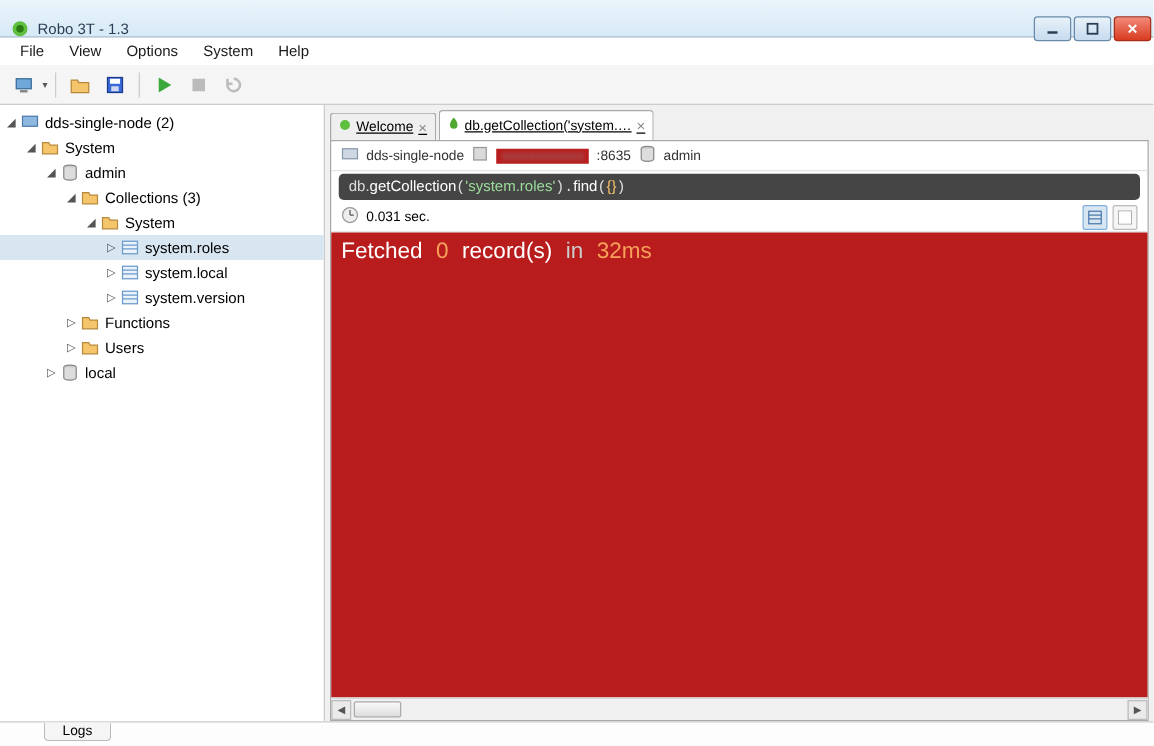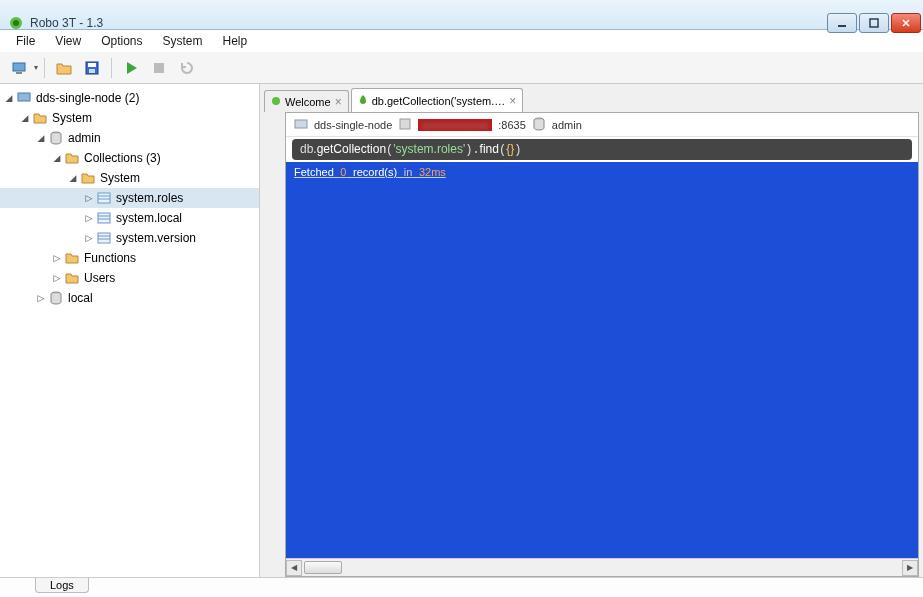--- a/index.html
+++ b/index.html
@@ -28,40 +28,40 @@
 .sidebar { width: 260px; border-right: 1px solid #ccc; overflow: auto; padding: 4px 0; font-size: 12px; }
 .tree-row { display: flex; align-items: center; height: 20px; padding-right: 6px; white-space: nowrap; cursor: default; }
 .tree-row.selected { background: #d8e6f2; }
 .twisty { width: 10px; text-align: center; color: #555; font-size: 9px; margin-right: 2px; }
 .ticon { width: 16px; height: 16px; margin-right: 4px; display: flex; align-items: center; justify-content: center; }
 .tlabel { }
 
 
 .content { flex: 1; display: flex; flex-direction: column; min-width: 0; background: #f0f0f0; padding: 4px 4px 0 4px; }
 .tabs { display: flex; height: 24px; align-items: flex-end; }
-.tab { height: 22px; border: 1px solid #aaa; border-bottom: none; background: #efefef; display: flex; align-items: center; padding: 0 6px; font-size: 11px; font-family: "Courier New", monospace; gap: 4px; margin-right: 2px; border-radius: 3px 3px 0 0; }
+.tab { height: 22px; border: 1px solid #aaa; border-bottom: none; background: #efefef; display: flex; align-items: center; padding: 0 6px; font-size: 11px; font-family: "Courier New", monospace; gap: 4px; margin-right: 2px; border-radius: 3px 3px 0 0; text-decoration: underline; }
 .tab.active { background: #fff; height: 24px; }
 .tab-close { color: #888; cursor: pointer; font-size: 12px; }
 
-.tab-body { flex: 1; background: #fff; border: 1px solid #aaa; display: flex; flex-direction: column; min-height: 0; margin-left: 21px; }
+.tab-body { flex: 1; background: #fff; border: 1px solid #aaa; display: flex; flex-direction: column; min-height: 0; }
 
 .conn-row { height: 24px; display: flex; align-items: center; padding: 0 8px; font-size: 11px; gap: 6px; color: #333; border-bottom: 1px solid #e4e4e4; }
 .conn-row .blur { color: transparent; text-shadow: 0 0 4px #888; background: #b91c1c; padding: 0 4px; }
 
 .query-bar { margin: 2px 6px; background: #454545; border-radius: 4px; padding: 3px 8px; font-family: "Courier New", monospace; font-size: 12px; color: #ddd; }
 .query-bar .hl-fn { color: #fff; }
 .query-bar .hl-str { color: #9bdc9b; }
 .query-bar .hl-br { color: #f7c36a; }
 
 .status-row { height: 24px; display: flex; align-items: center; padding: 0 8px; font-size: 11px; gap: 6px; border-bottom: 1px solid #ddd; }
 .status-row .right { margin-left: auto; display: flex; gap: 4px; }
 .icon-btn { width: 20px; height: 20px; border: 1px solid #bbb; border-radius: 2px; display: flex; align-items: center; justify-content: center; background: #f5f5f5; }
 .icon-btn.sel { background: #d8e6f2; border-color: #7faedc; }
 
-.result-pane { flex: 1; background: #1d4ed8; color: #ccc; font-family: "Courier New", monospace; font-size: 11px; padding: 4px 8px; overflow: hidden; text-decoration: underline; }
+.result-pane { flex: 1; background: #b91c1c; color: #ccc; font-family: "Courier New", monospace; font-size: 18px; padding: 4px 8px; overflow: hidden; }
 .result-pane .num { color: #f7a05a; }
 .result-pane .word { color: #fff; }
 
 .hscroll { height: 18px; border-top: 1px solid #ccc; background: #f0f0f0; display: flex; align-items: center; }
 .hscroll .arrow { width: 16px; height: 16px; border: 1px solid #bbb; background: #eaeaea; display: flex; align-items: center; justify-content: center; font-size: 8px; color: #555; }
 .hscroll .track { flex: 1; height: 16px; position: relative; }
 .hscroll .thumb { position: absolute; left: 2px; top: 1px; width: 38px; height: 13px; border: 1px solid #aaa; background: linear-gradient(#fafafa,#ddd); border-radius: 2px; }
 
 .bottom-tabs { height: 20px; display: flex; align-items: flex-start; padding-left: 10px; border-top: 1px solid #ccc; background:#fdfdfd; }
 .bottom-tab { font-size: 11px; padding: 1px 14px; border: 1px solid #bbb; border-top: none; border-radius: 0 0 4px 4px; background: #f5f5f5; margin-left: 25px; }
@@ -293,20 +293,43 @@
               <ellipse cx="7" cy="3" rx="5" ry="2" fill="#ccc" stroke="#888"></ellipse>
               <path d="M2 3v8c0 1 2 2 5 2s5-1 5-2V3" fill="#ddd" stroke="#888"></path>
             </svg></span>
         <span>admin</span>
       </div>
 
       <div class="query-bar">
         <span>db.</span><span class="hl-fn">getCollection</span>(<span class="hl-str">'system.roles'</span>).<span class="hl-fn">find</span>(<span class="hl-br">{}</span>)
       </div>
 
+      <div class="status-row">
+        <span><svg width="14" height="14" viewBox="0 0 14 14">
+              <circle cx="7" cy="7" r="6" fill="#eee" stroke="#999"></circle>
+              <line x1="7" y1="7" x2="7" y2="3" stroke="#555"></line>
+              <line x1="7" y1="7" x2="10" y2="7" stroke="#555"></line>
+            </svg></span>
+        <span>0.031 sec.</span>
+        <div class="right">
+          <div class="icon-btn sel">
+              <svg width="12" height="12" viewBox="0 0 12 12">
+                <rect x="1" y="1" width="10" height="10" fill="none" stroke="#4a7aac"></rect>
+                <line x1="1" y1="4" x2="11" y2="4" stroke="#4a7aac"></line>
+                <line x1="1" y1="7" x2="11" y2="7" stroke="#4a7aac"></line>
+              </svg>
+            </div>
+          <div class="icon-btn">
+              <svg width="12" height="12" viewBox="0 0 12 12">
+                <rect x="1" y="1" width="10" height="10" fill="none" stroke="#888"></rect>
+                <rect x="1" y="1" width="10" height="10" fill="#fff"></rect>
+              </svg>
+            </div>
+        </div>
+      </div>
 
       <div class="result-pane">
         <span class="word">Fetched</span>
         <span class="num">0</span>
         <span class="word">record(s)</span>
         <span>in</span>
         <span class="num">32ms</span>
       </div>
 
       <div class="hscroll">

